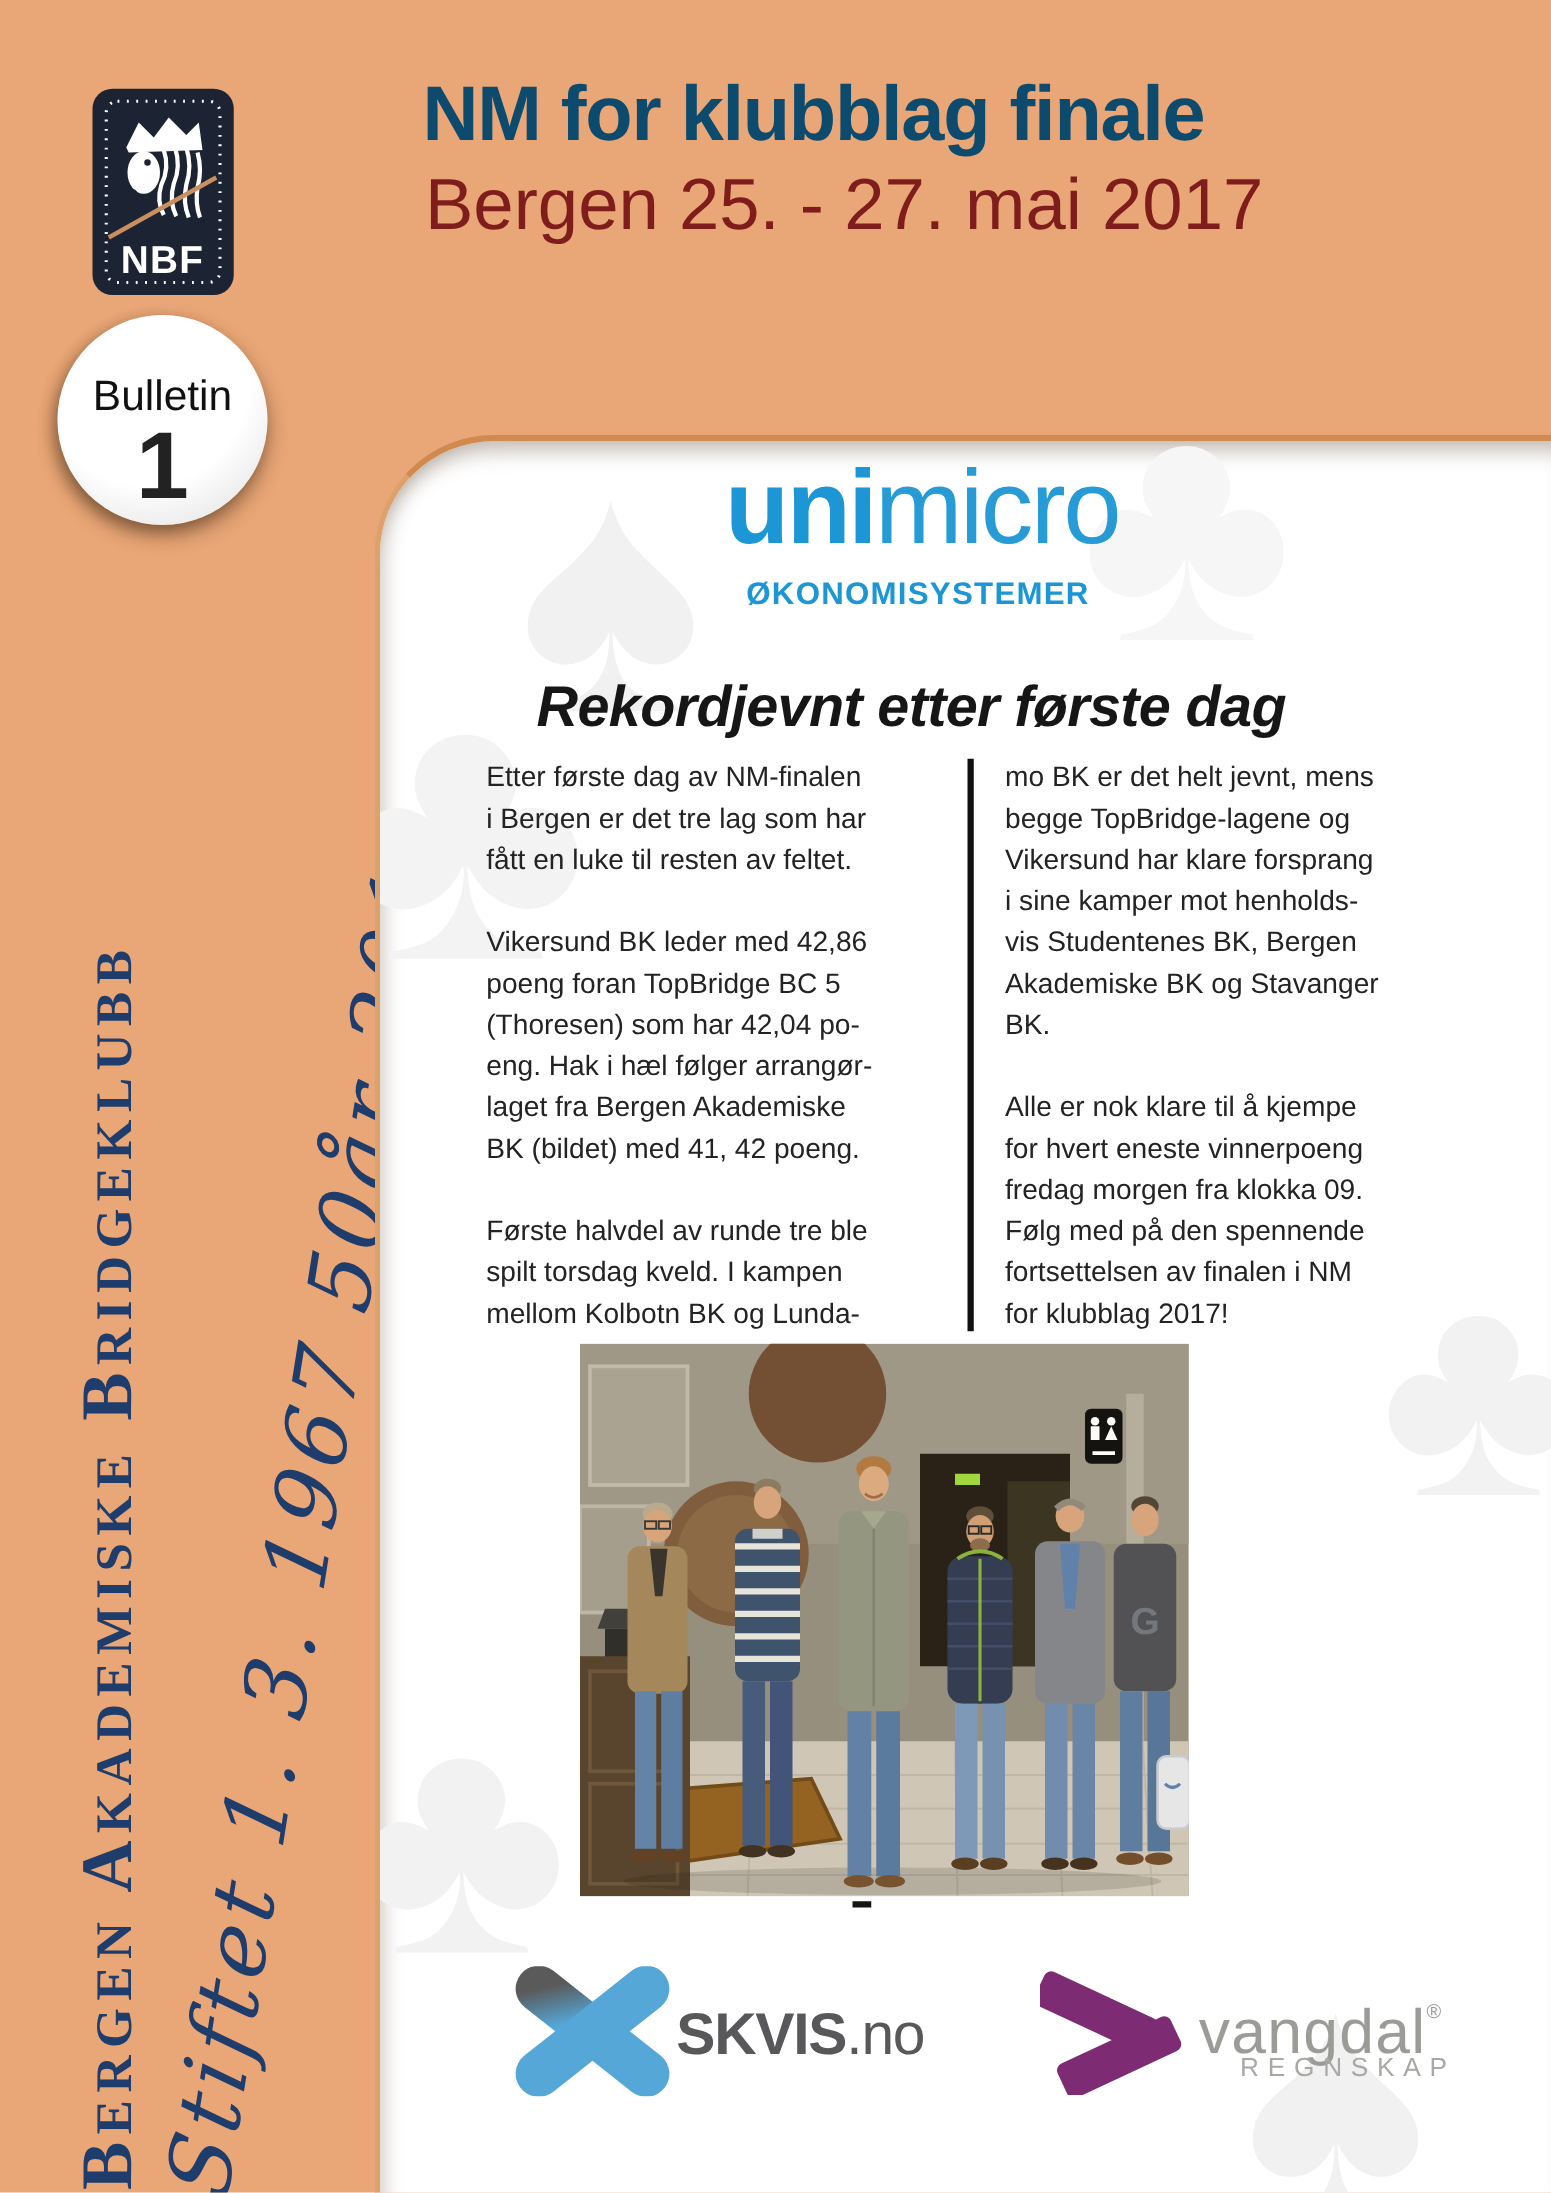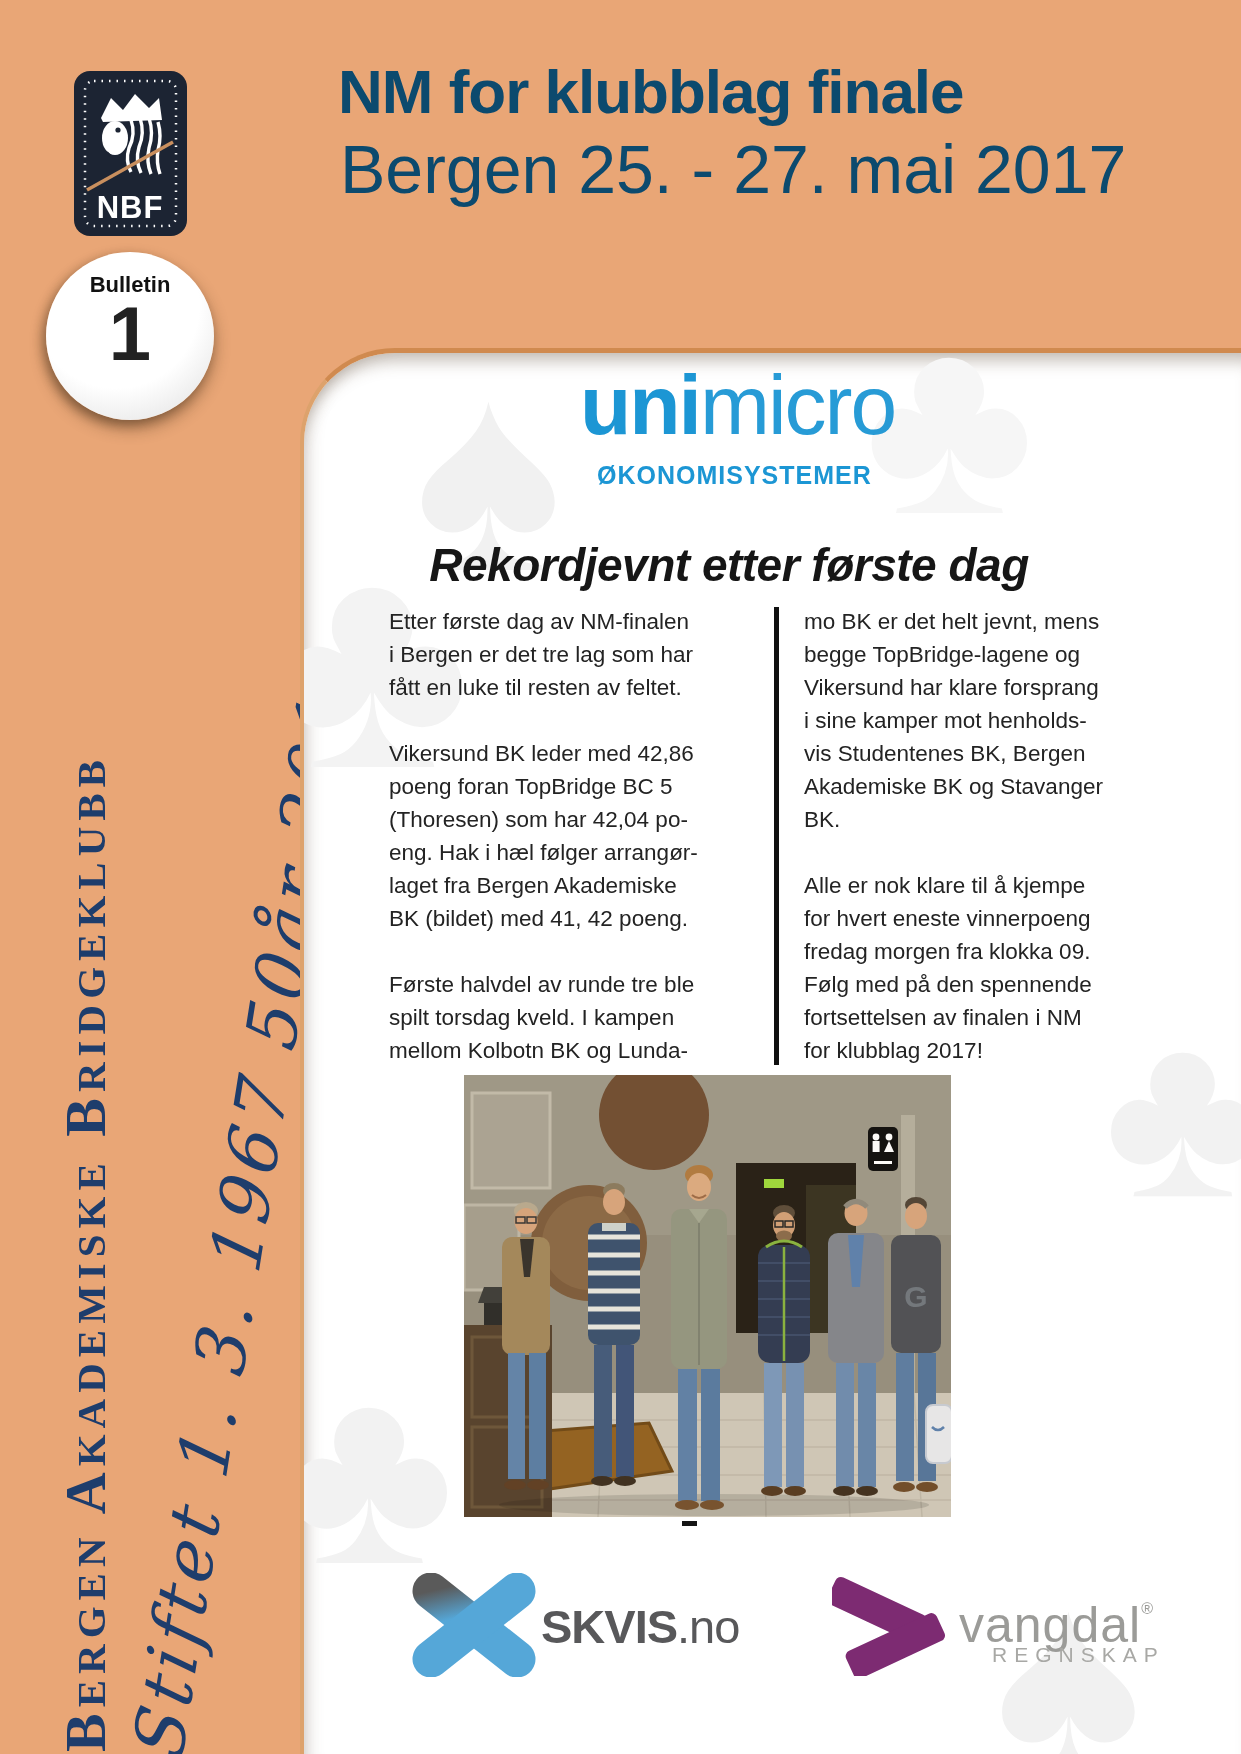--- a/index.html
+++ b/index.html
@@ -2,27 +2,27 @@
 <html><head>
 <meta charset="utf-8">
 <style>
   html,body{margin:0;padding:0;}
   body{width:1241px;height:1754px;position:relative;overflow:hidden;
        font-family:"Liberation Sans",sans-serif;background:#e9a676;}
   .abs{position:absolute;}
 
   
   #page-title{left:338px;top:56px;font-size:62px;font-weight:bold;color:#0c4a6e;letter-spacing:-1px;}
-  #page-subtitle{left:340px;top:130px;font-size:68px;font-weight:400;color:#0c4a6e;letter-spacing:0px;}
+  #page-subtitle{left:340px;top:130px;font-size:58px;font-weight:400;color:#7f1d1d;letter-spacing:0px;}
 
   #bulletin-circle{left:46px;top:252px;width:168px;height:168px;border-radius:50%;
      background:radial-gradient(circle at 42% 32%,#ffffff 55%,#ededed 78%,#d8d8d8 100%);
      box-shadow:0 8px 16px rgba(60,40,20,.45), -4px 4px 10px rgba(60,40,20,.3);
      text-align:center;z-index:5;}
-  #bulletin-label{margin-top:20px;font-size:22px;font-weight:700;color:#111;}
+  #bulletin-label{margin-top:46px;font-size:34px;font-weight:400;color:#111;}
   #bulletin-number{font-size:76px;font-weight:600;color:#222;line-height:0.95;}
 
   
   #club-name-vertical{left:52px;top:422px;height:1330px;width:92px;
      writing-mode:vertical-rl;transform:rotate(180deg);
      font-family:"Liberation Serif",serif;font-variant:small-caps;
      font-size:58px;font-weight:600;letter-spacing:6px;color:#1e3d6c;white-space:nowrap;}
   #founded-script{left:118px;top:1745px;transform-origin:0 0;
      transform:rotate(-81deg) skewX(-6deg);
      font-family:"DejaVu Serif",serif;font-style:italic;

